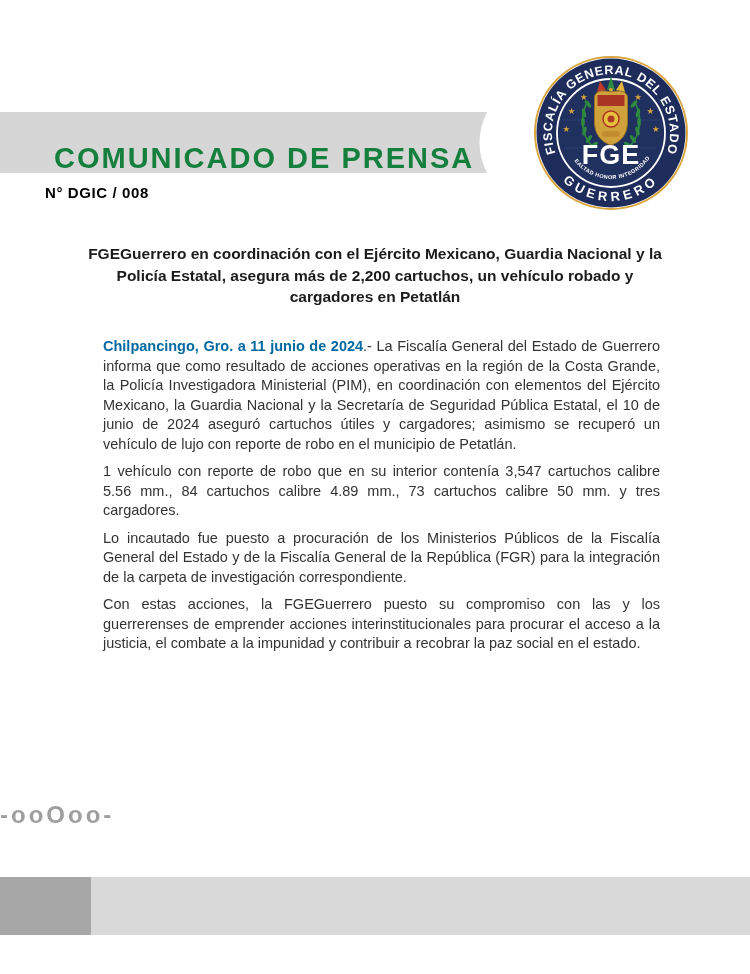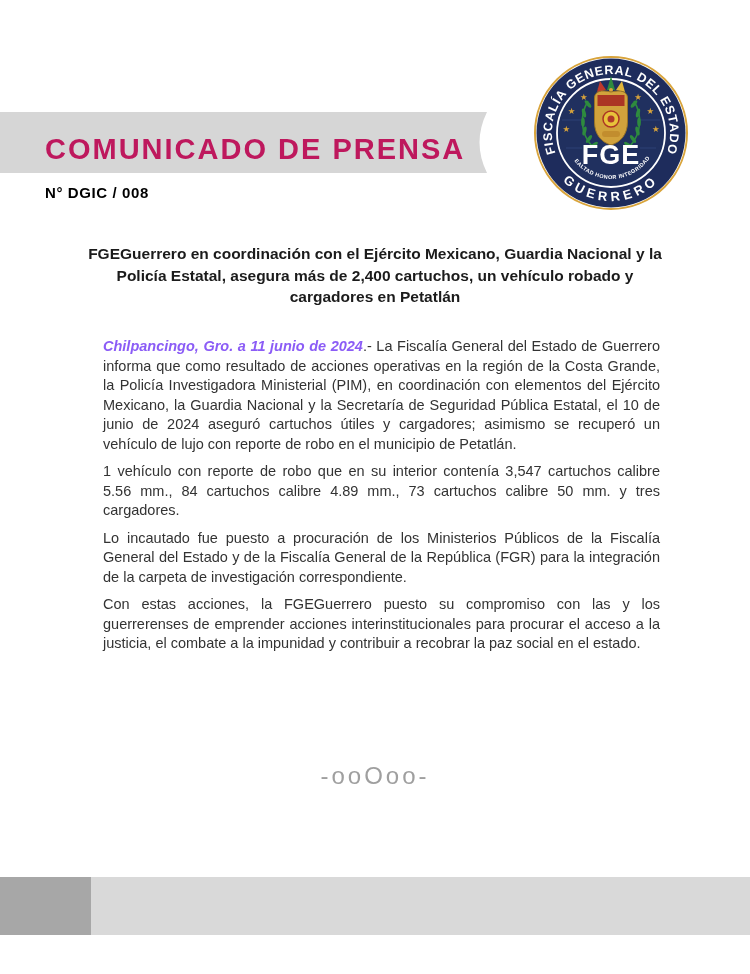--- a/index.html
+++ b/index.html
@@ -2,42 +2,42 @@
 <html><head>
 <meta charset="utf-8">
 <style>
   html,body{margin:0;padding:0;background:#ffffff;}
   .page{
     position:relative;width:750px;height:974px;background:#ffffff;overflow:hidden;
     font-family:"Liberation Sans",sans-serif;
   }
   .banner-svg{position:absolute;top:112px;left:0;width:492px;height:61px;}
   .banner-title{
-    position:absolute;top:112px;left:38px;height:61px;line-height:61px;margin:7px;
-    font-size:29px;font-weight:800;letter-spacing:2px;color:#be185d;white-space:nowrap;
+    position:absolute;top:112px;left:38px;height:61px;line-height:61px;margin:16px;
+    font-size:29px;font-weight:800;letter-spacing:2px;color:#15803d;white-space:nowrap;
   }
   .doc-number{
     position:absolute;top:184px;left:45px;font-size:15px;font-weight:700;
     letter-spacing:0.6px;color:#000000;
   }
   .logo-svg{position:absolute;top:56px;left:534px;width:154px;height:154px;}
   .ring-text{fill:#ffffff;font-weight:700;font-family:"Liberation Sans",sans-serif;}
   .doc-title{
     position:absolute;top:243px;left:85px;width:580px;text-align:center;
     font-size:15.5px;font-weight:700;line-height:21.5px;color:#1b1b1b;
   }
   .content{
     position:absolute;top:337px;left:103px;width:557px;
     font-size:14.5px;line-height:19.5px;color:#333333;text-align:justify;
   }
   .content p{margin:0 0 8px 0;}
-  .content .dateline{font-weight:700;color:#8b5cf6;font-style:italic;}
+  .content .dateline{font-weight:700;color:#0369a1;}
   .closing-mark{
-    position:absolute;top:762px;left:0;width:750px;text-align:center;
-    font-size:24px;font-weight:400;letter-spacing:3px;color:#9f9f9f;
+    position:absolute;top:801px;left:0;width:750px;text-align:left;
+    font-size:24px;font-weight:700;letter-spacing:3px;color:#9f9f9f;
   }
   .footer-dark{position:absolute;top:877px;left:0;width:91px;height:58px;background:#a7a7a7;}
   .footer-light{position:absolute;top:877px;left:91px;width:659px;height:58px;background:#d9d9d9;}
 </style>
 </head>
 <body>
 
 <div class="page">
 
   <svg class="banner-svg" viewBox="0 0 492 61" aria-hidden="true">
@@ -116,21 +116,21 @@
       <textPath href="#arcTop" startOffset="50%" text-anchor="middle">FISCALÍA GENERAL DEL ESTADO</textPath>
     </text>
     <text class="ring-text" font-size="13" letter-spacing="4">
       <textPath href="#arcBottom" startOffset="50%" text-anchor="middle">GUERRERO</textPath>
     </text>
     <text class="ring-text" font-size="5.5" letter-spacing="0.4">
       <textPath href="#arcMotto" startOffset="50%" text-anchor="middle">LEALTAD   HONOR   INTEGRIDAD</textPath>
     </text>
   </svg>
 
-  <div class="doc-title">FGEGuerrero en coordinación con el Ejército Mexicano, Guardia Nacional y la Policía Estatal, asegura más de 2,400 cartuchos, un vehículo robado y cargadores en Petatlán</div>
+  <div class="doc-title">FGEGuerrero en coordinación con el Ejército Mexicano, Guardia Nacional y la Policía Estatal, asegura más de 2,200 cartuchos, un vehículo robado y cargadores en Petatlán</div>
 
   <div class="content">
     <p><span class="dateline">Chilpancingo, Gro. a 11 junio de 2024</span><span>.- La Fiscalía General del Estado de Guerrero informa que como resultado de acciones operativas en la región de la Costa Grande, la Policía Investigadora Ministerial (PIM), en coordinación con elementos del Ejército Mexicano, la Guardia Nacional y la Secretaría de Seguridad Pública Estatal, el 10 de junio de 2024 aseguró cartuchos útiles y cargadores; asimismo se recuperó un vehículo de lujo con reporte de robo en el municipio de Petatlán.</span></p>
     <p>1 vehículo con reporte de robo que en su interior contenía 3,547 cartuchos calibre 5.56 mm., 84 cartuchos calibre 4.89 mm., 73 cartuchos calibre 50 mm. y tres cargadores.</p>
     <p>Lo incautado fue puesto a procuración de los Ministerios Públicos de la Fiscalía General del Estado y de la Fiscalía General de la República (FGR) para la integración de la carpeta de investigación correspondiente.</p>
     <p>Con estas acciones, la FGEGuerrero puesto su compromiso con las y los guerrerenses de emprender acciones interinstitucionales para procurar el acceso a la justicia, el combate a la impunidad y contribuir a recobrar la paz social en el estado.</p>
   </div>
 
   <div class="closing-mark">-ooOoo-</div>
 

